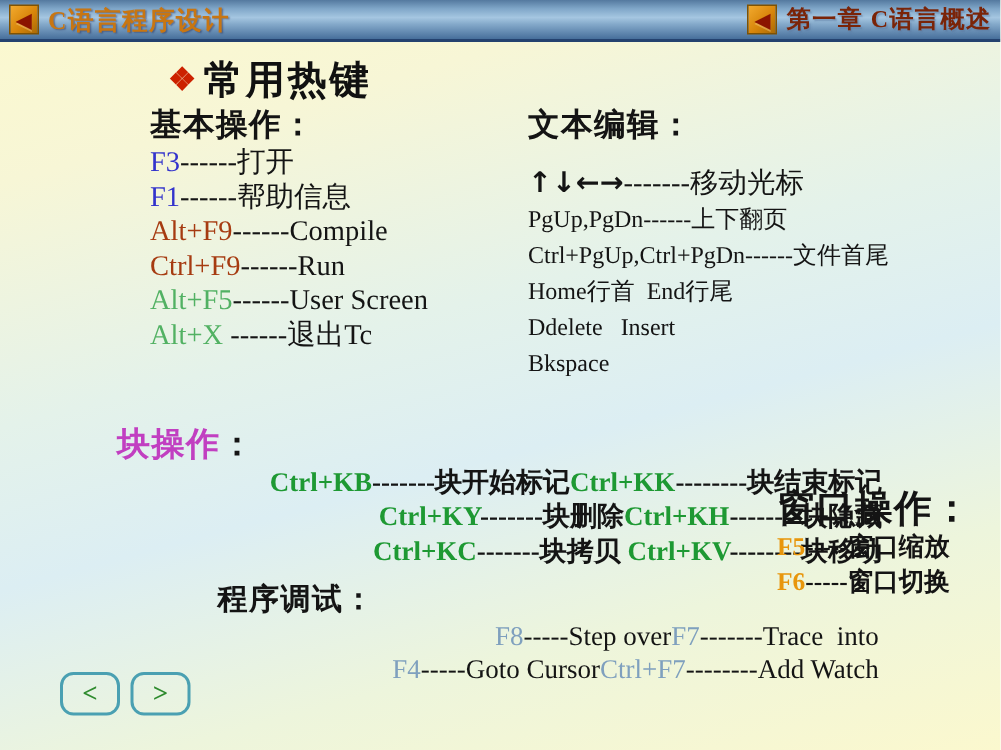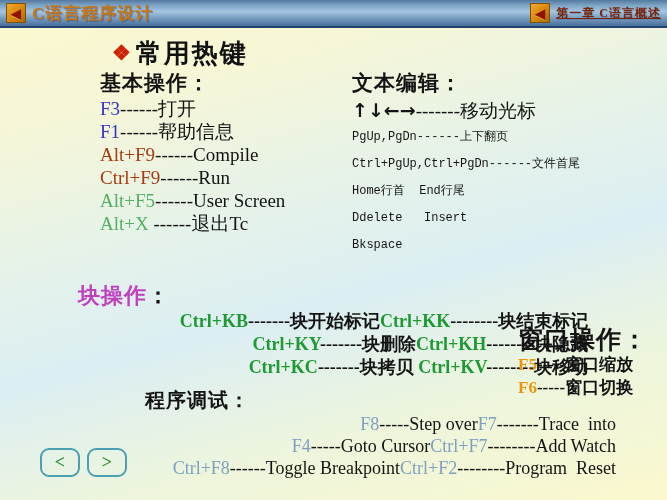--- a/index.html
+++ b/index.html
@@ -18,45 +18,45 @@
   }
   .hgroup{display:flex;align-items:center;gap:6px;}
   .back-btn{
     width:20px;height:20px;display:flex;align-items:center;justify-content:center;
     background:linear-gradient(135deg,#F2AA2E 0%,#D8860B 55%,#A96A06 100%);
     border:1px solid #7E5203;box-sizing:border-box;
     color:#8B1500;font-size:13px;line-height:1;font-weight:bold;cursor:pointer;
     text-shadow:0 1px 0 rgba(255,220,150,.4);
   }
   .htitle-left{font-size:17px;font-weight:bold;color:#C87612;text-shadow:1px 1px 1px rgba(40,40,80,.45);letter-spacing:1px;text-align:center;}
-  .htitle-right{font-size:12px;font-weight:bold;color:#7A2408;text-shadow:1px 1px 1px rgba(90,120,160,.5);letter-spacing:1px;text-decoration:underline;}
+  .htitle-right{font-size:16px;font-weight:bold;color:#7A2408;text-shadow:1px 1px 1px rgba(90,120,160,.5);letter-spacing:1px;}
   
   .slide-title{position:absolute;left:112px;top:36px;font-size:26px;font-weight:bold;color:#111;letter-spacing:2px;}
   .slide-title .bullet{color:#CC2200;font-size:21px;margin-right:3px;vertical-align:2px;}
   
   .sec{position:absolute;}
   .sec-head{font-size:21px;font-weight:bold;color:#141414;letter-spacing:1px;}
   .line{white-space:pre;}
   .row{white-space:pre;text-align:right;}
   .seg{white-space:pre;}
   .blue{color:var(--blue);}
   .red{color:var(--red);}
   .green1{color:var(--green1);}
   .green2{color:var(--green2);font-weight:bold;}
   .orange{color:var(--orange);margin-top:30px;}
   .steel{color:var(--steel);}
   .black{color:#141414;}
   .magenta{color:var(--magenta);}
-  .mono{font-family:Liberation Mono, monospace;font-size:12px;}
+  .mono{font-family:Liberation Serif, serif;font-size:16px;}
   .arrows{font-family:"DejaVu Sans",sans-serif;font-weight:bold;}
   
   .sec-basic{left:100px;top:72px;font-size:19px;line-height:23px;}
   .sec-basic .sec-head{margin-bottom:2px;}
   .sec-textedit{left:352px;top:72px;font-size:19px;line-height:23px;}
-  .sec-textedit .sec-head{margin-bottom:4px;}
+  .sec-textedit .sec-head{margin-bottom:16px;}
   .sec-block{left:78px;top:284px;font-size:18px;line-height:23px;font-weight:bold;}
   .sec-block .sec-head{font-size:22px;margin-bottom:3px;}
   .sec-block .col-l{display:inline-block;width:302px;}
   .sec-window{left:518px;top:284px;font-size:17px;line-height:23px;font-weight:bold;}
   .sec-window .sec-head{font-size:25px;margin-bottom:2px;margin-top:44px;}
   .sec-debug{left:145px;top:389px;font-size:18px;line-height:22px;font-family:Liberation Serif, serif;}
   .sec-debug .sec-head{font-size:20px;margin-bottom:2px;}
   .sec-debug .col-l{display:inline-block;width:255px;}
   
   .nav{position:absolute;left:40px;top:448px;display:flex;gap:7px;}
@@ -126,21 +126,20 @@
         <div class="line"><span class="seg orange">F5</span><span class="seg black">-----窗口缩放</span></div>
         <div class="line"><span class="seg orange">F6</span><span class="seg black">-----窗口切换</span></div>
       </div>
   </div>
 
   <div class="sec sec-debug">
     <div class="sec-head">程序调试：</div>
     <div>
         <div class="row"><span class="col-l"><span class="seg steel">F8</span><span class="seg black">-----Step over</span></span><span class="col-r"><span class="seg steel">F7</span><span class="seg black">-------Trace  into</span></span></div>
         <div class="row"><span class="col-l"><span class="seg steel">F4</span><span class="seg black">-----Goto Cursor</span></span><span class="col-r"><span class="seg steel">Ctrl+F7</span><span class="seg black">--------Add Watch</span></span></div>
-        <div class="row"><span class="col-l"><span class="seg steel">Ctrl+F8</span><span class="seg black">------Toggle Breakpoint</span></span><span class="col-r"><span class="seg steel">Ctrl+F2</span><span class="seg black">--------Program  Reset</span></span></div>
       </div>
   </div>
 
   <div class="nav">
     <div class="nav-btn">&lt;</div>
     <div class="nav-btn">&gt;</div>
   </div>
 
 </div>
 

